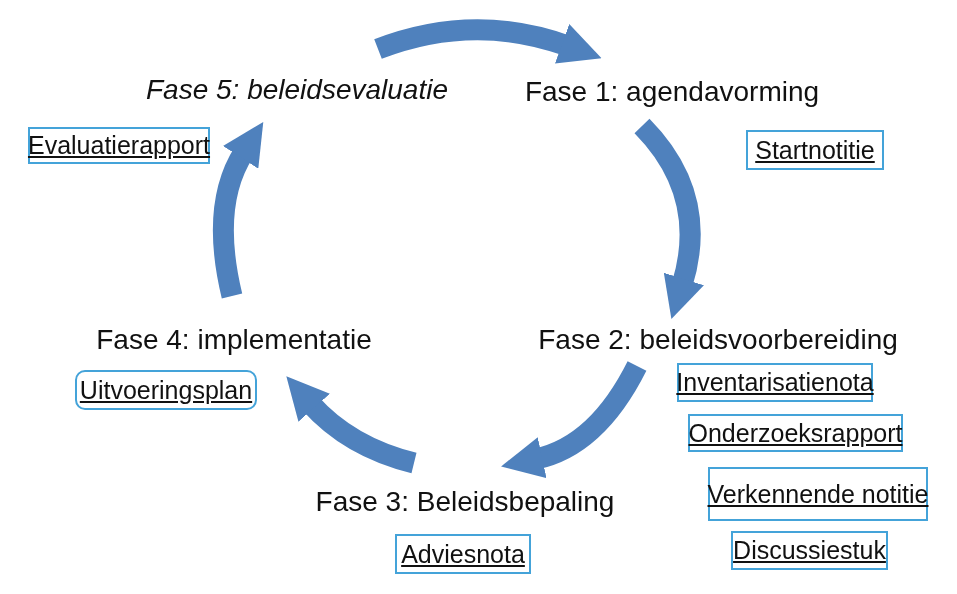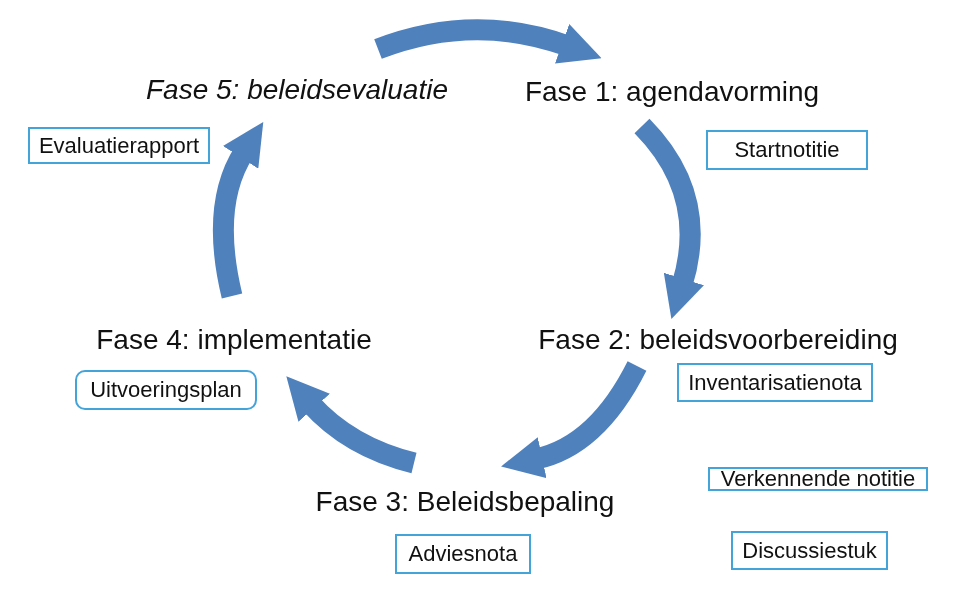--- a/index.html
+++ b/index.html
@@ -39,25 +39,26 @@
     color: var(--text-color);
     text-align: center;
     white-space: nowrap;
     line-height: 1.15;
   }
   .doc-box {
     position: absolute;
     border: 2px solid var(--box-border);
     background: var(--bg-color);
     color: var(--text-color);
-    font-size: 22px;
+    font-size: 25px;
     display: flex;
     align-items: center;
     justify-content: center;
     white-space: nowrap;
+    text-decoration: underline;
   }
 </style>
 </head>
 <body>
 
 <div class="canvas">
 
   <svg class="arrows-layer" width="957" height="594" viewBox="0 0 957 594">
     <defs>
       <marker id="arrowhead" viewBox="0 0 10 10" refX="1.5" refY="5" markerWidth="2" markerHeight="2" orient="auto">
@@ -70,24 +71,25 @@
     <path class="arrow" d="M 414 463 Q 349 447 310 403" marker-end="url(#arrowhead)"></path>
     <path class="arrow" d="M 232 296 Q 210 205 244 152" marker-end="url(#arrowhead)"></path>
   </svg>
 
   <div class="phase-label" style="left:512px; top:76px; width:320px;">Fase 1: agendavorming</div>
   <div class="phase-label" style="left:528px; top:324px; width:380px;text-align:center;">Fase 2: beleidsvoorbereiding</div>
   <div class="phase-label" style="left:315px; top:486px; width:300px;">Fase 3: Beleidsbepaling</div>
   <div class="phase-label" style="left:84px; top:324px; width:300px;">Fase 4: implementatie</div>
   <div class="phase-label" style="left:137px; top:74px; width:320px;font-style:italic;">Fase 5: beleidsevaluatie</div>
 
-  <div class="doc-box" style="left:706px; top:130px; width:162px; height:40px;">Startnotitie</div>
+  <div class="doc-box" style="left:746px; top:130px; width:138px; height:40px;">Startnotitie</div>
 
   <div class="doc-box" style="left:677px; top:363px; width:196px; height:39px;">Inventarisatienota</div>
-  <div class="doc-box" style="left:708px; top:467px; width:220px; height:24px;">Verkennende notitie</div>
+  <div class="doc-box" style="left:688px; top:414px; width:215px; height:38px;">Onderzoeksrapport</div>
+  <div class="doc-box" style="left:708px; top:467px; width:220px; height:54px;">Verkennende notitie</div>
   <div class="doc-box" style="left:731px; top:515px; width:157px; height:39px;margin-top:16px;">Discussiestuk</div>
 
   <div class="doc-box" style="left:395px; top:534px; width:136px; height:40px;">Adviesnota</div>
 
   <div class="doc-box" style="left:75px; top:370px; width:182px; height:40px;border-radius:10px;">Uitvoeringsplan</div>
 
   <div class="doc-box" style="left:28px; top:127px; width:182px; height:37px;">Evaluatierapport</div>
 
 </div>
 

